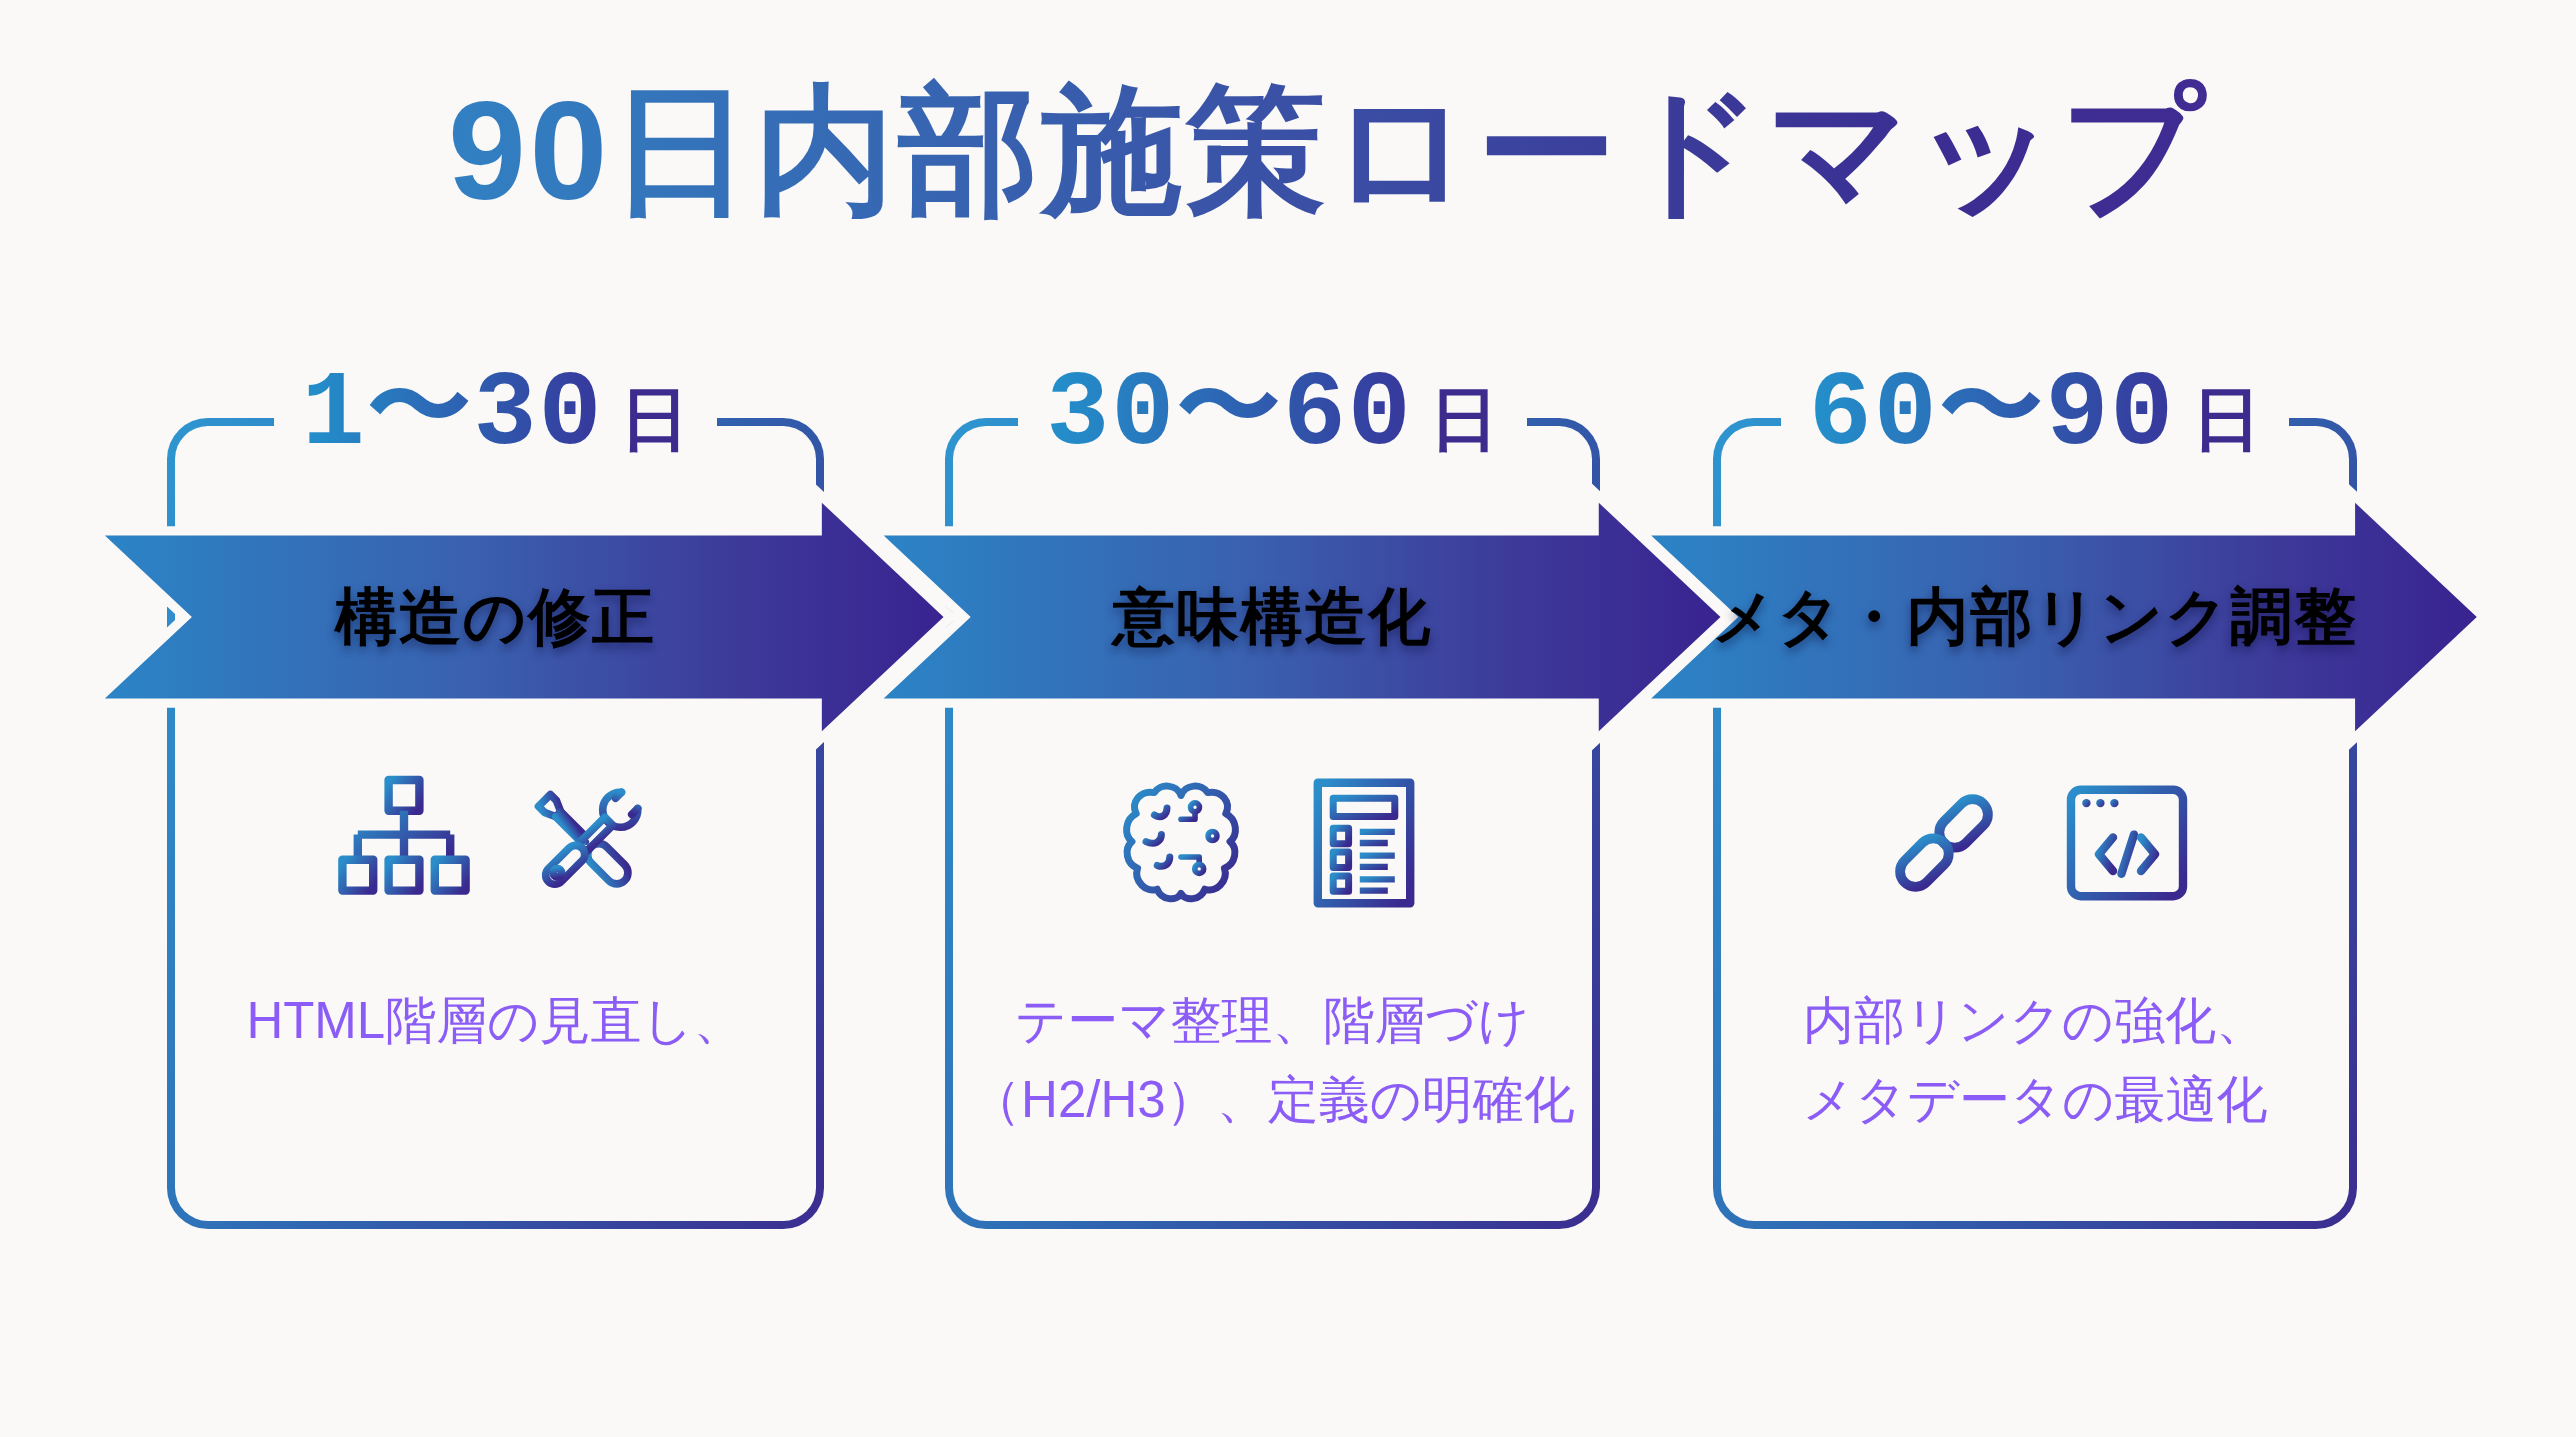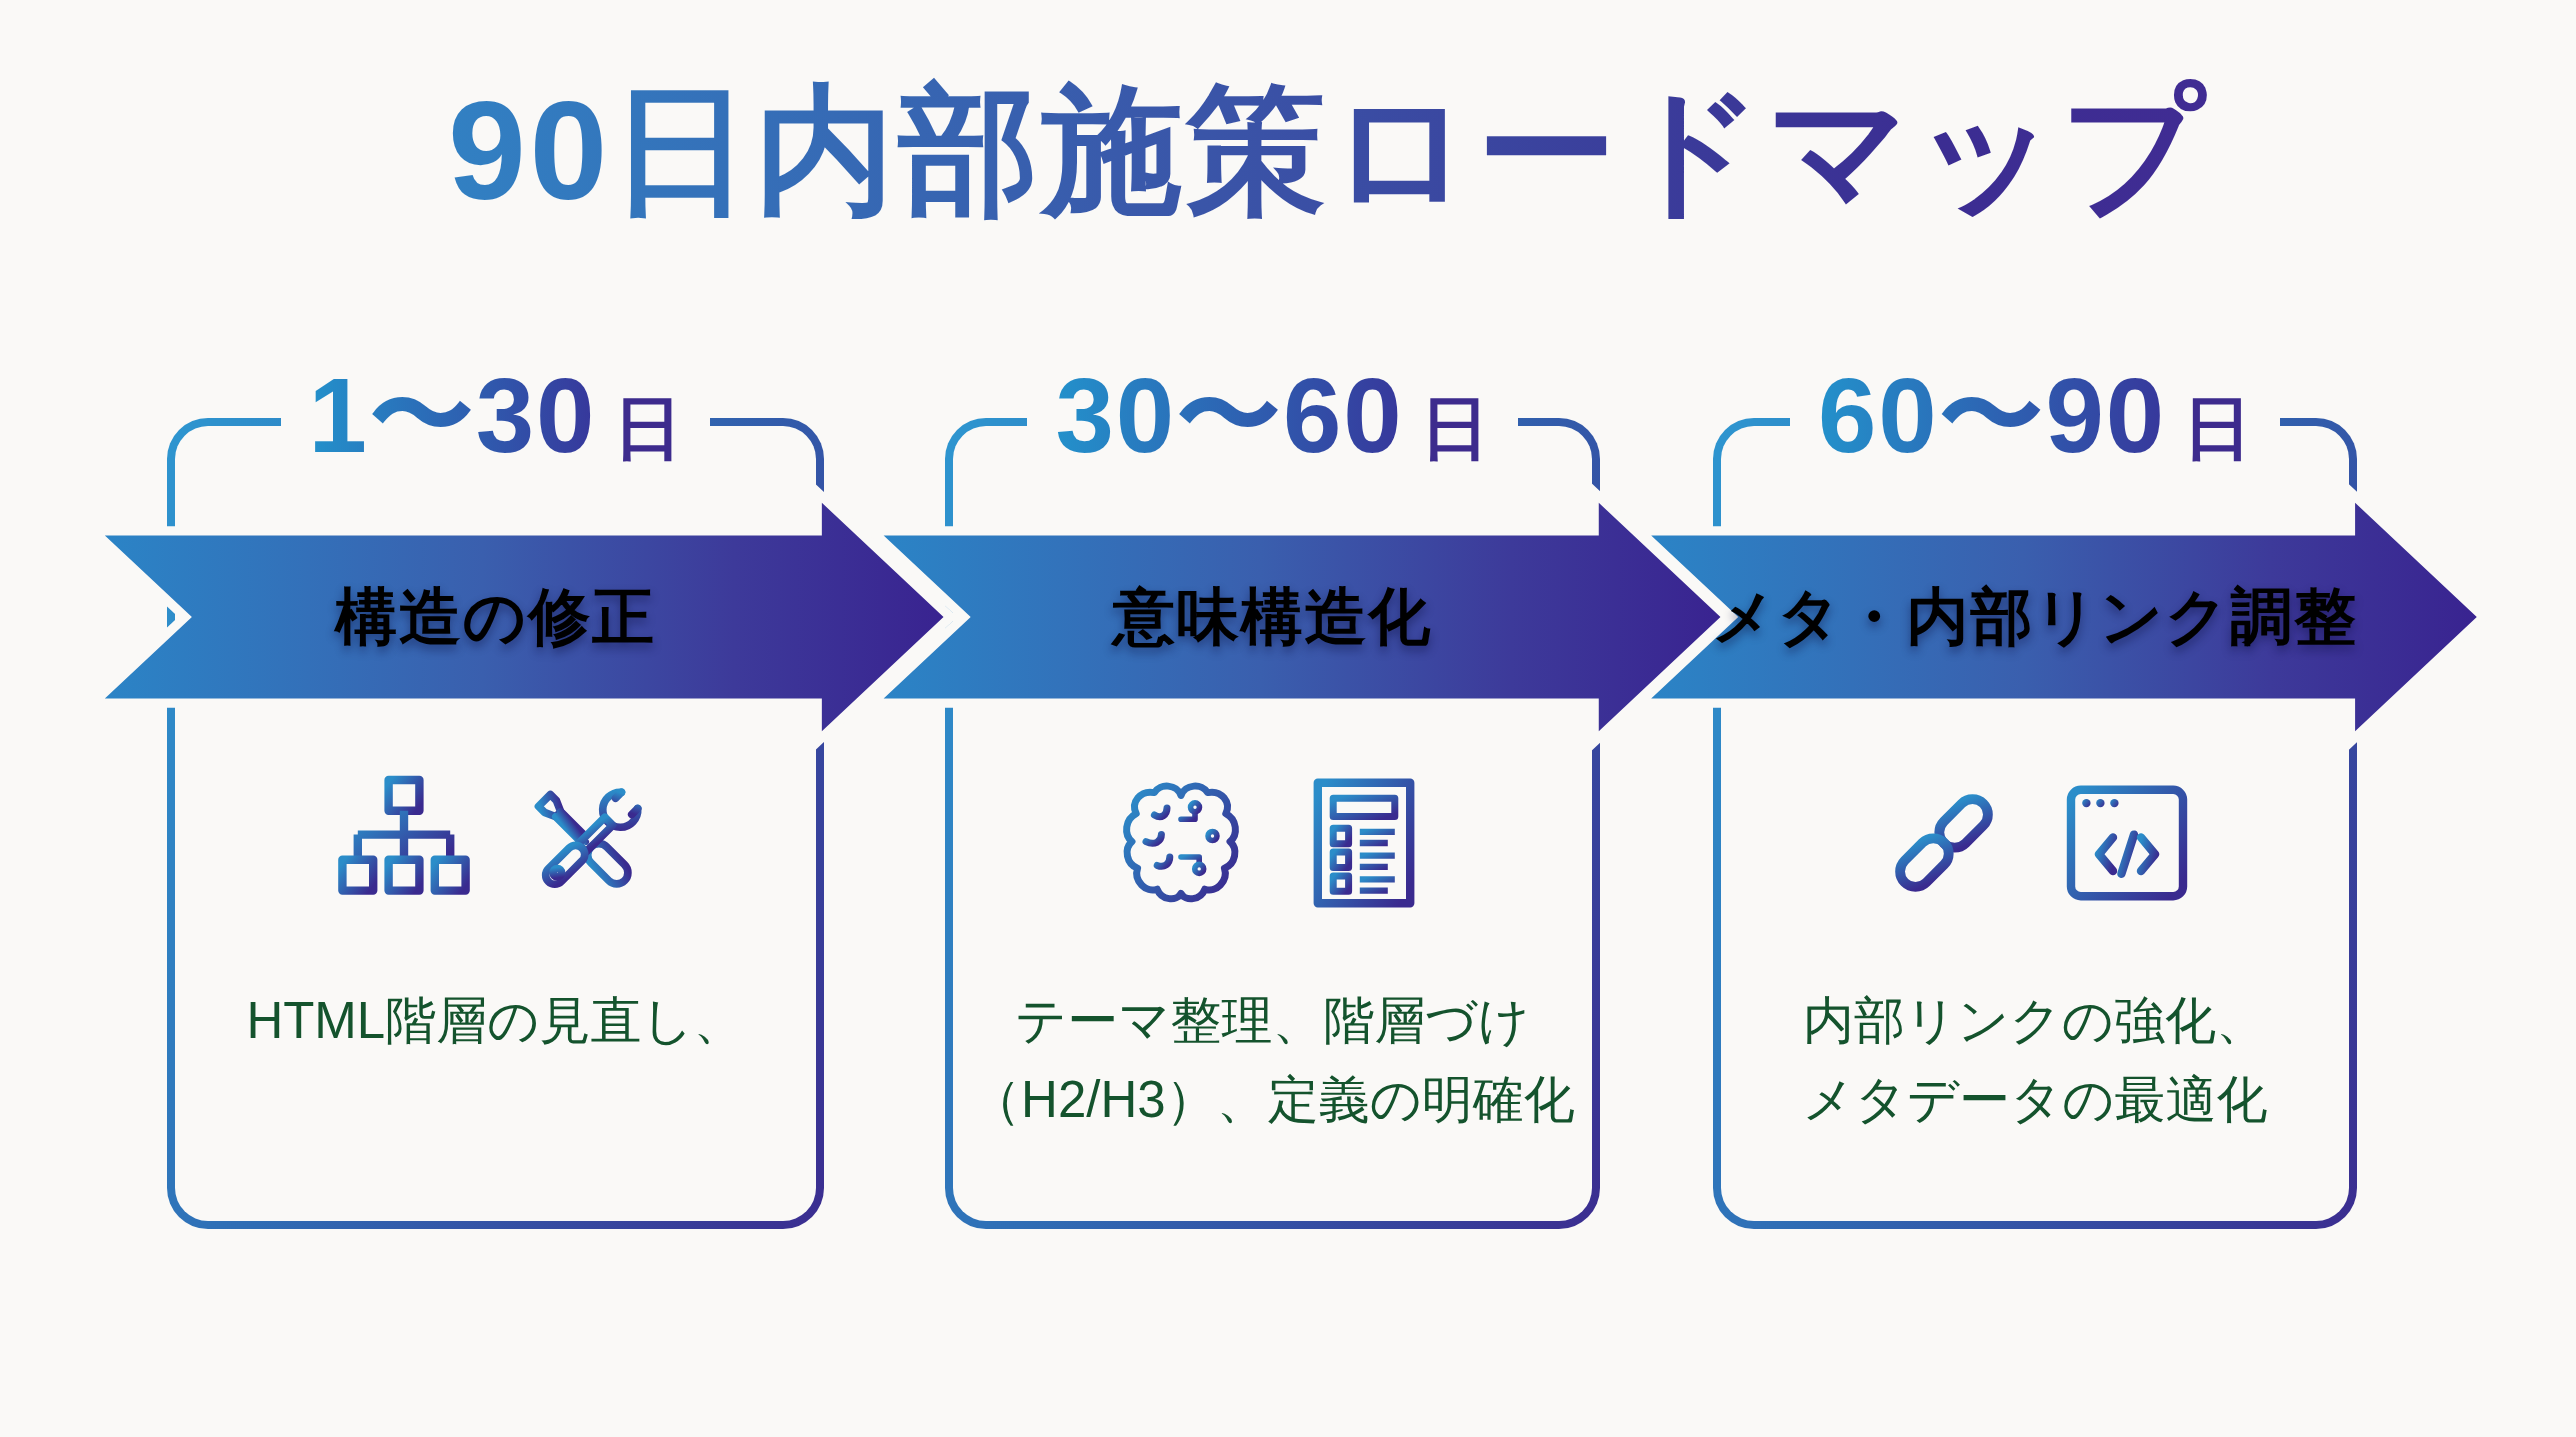--- a/index.html
+++ b/index.html
@@ -31,21 +31,21 @@
     background:linear-gradient(#faf9f7,#faf9f7) padding-box,
                linear-gradient(115deg,#2e96d0 0%,#2f6cb4 45%,#3b2d90 100%) border-box;
   }
   .arrows{position:absolute;left:0;top:0;z-index:2;}
   .phase-label{
     position:absolute;left:0;right:0;top:418px;z-index:3;
     display:flex;justify-content:center;transform:translateY(-52%);
   }
   .phase-label .patch{
     background:#faf9f7;padding:0 28px;display:inline-flex;
-    align-items:baseline;gap:17px;white-space:nowrap;
+    align-items:baseline;gap:17px;white-space:nowrap;font-family:Liberation Mono, monospace;
   }
   .phase-label .range{
     font-size:105px;font-weight:800;letter-spacing:1.9px;line-height:1.12;color:#2f5fae;
   }
   .phase-label .unit{
     font-size:69px;font-weight:800;color:#3d2b8d;
   }
   @supports ((-webkit-background-clip:text) or (background-clip:text)){
     .phase-label .range{
       background:linear-gradient(90deg,#2391cb 0%,#37379b 100%);
@@ -57,21 +57,21 @@
     display:flex;align-items:center;justify-content:center;
     color:#000000;font-size:62px;font-weight:700;letter-spacing:1.9px;
     white-space:nowrap;text-shadow:0 4.7px 9.4px rgba(12,14,60,.45);
   }
   .icons{
     position:absolute;left:0;top:773px;width:100%;z-index:1;
     display:flex;justify-content:center;align-items:center;gap:43px;
   }
   .desc{
     position:absolute;left:9.4px;right:9.4px;top:981px;z-index:1;
-    text-align:center;color:#14532d;font-size:51px;line-height:79px;
+    text-align:center;color:#8b5cf6;font-size:51px;line-height:79px;
     white-space:nowrap;
   }
 </style>
 </head>
 <body>
 
 <div class="stage">
 
   <div class="title">90日内部施策ロードマップ</div>
 

